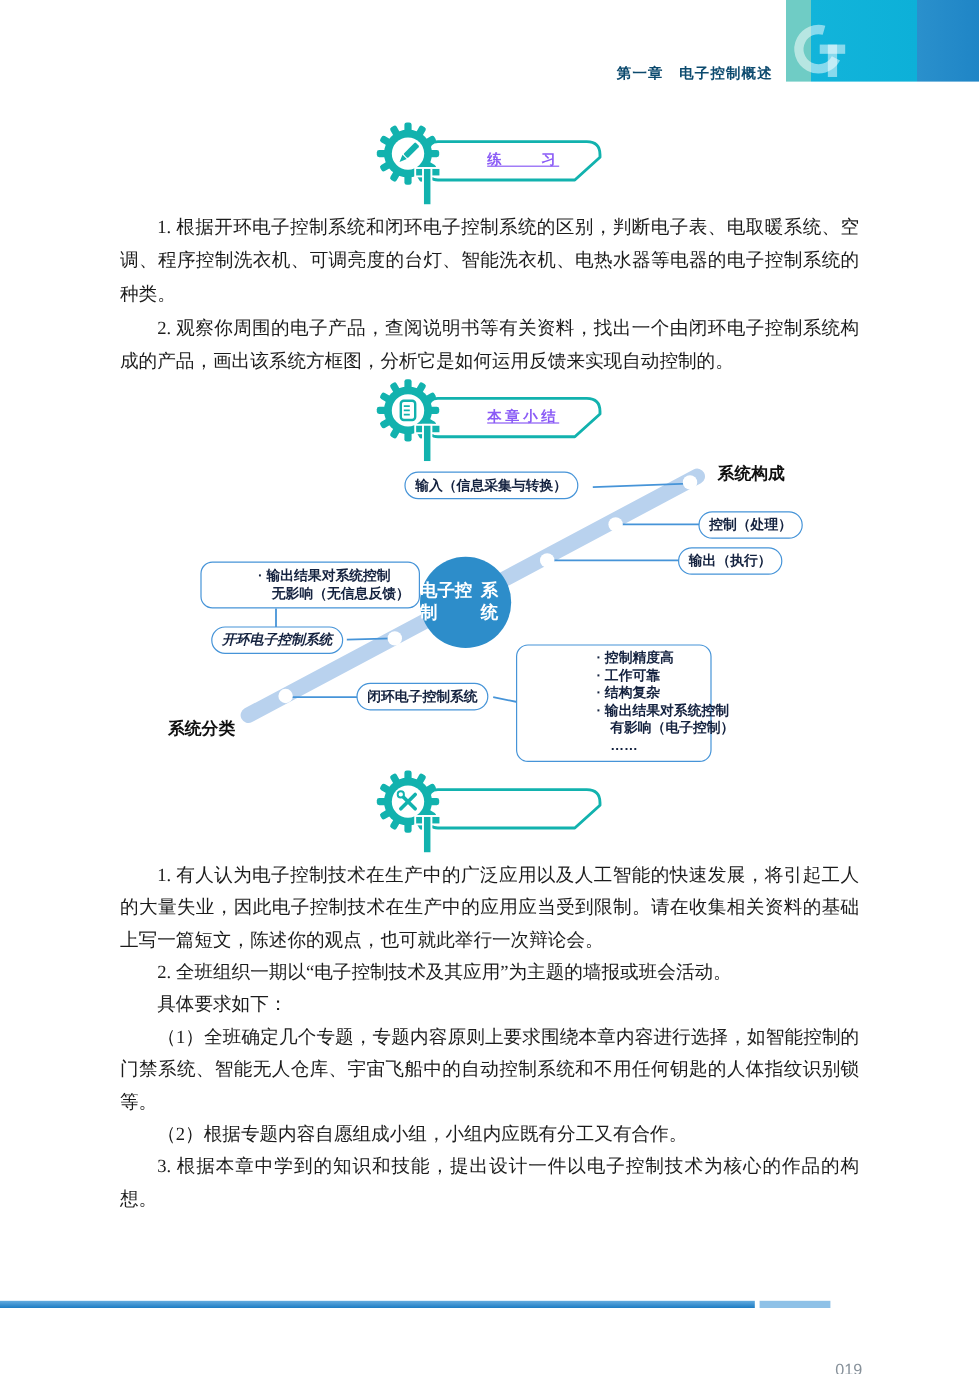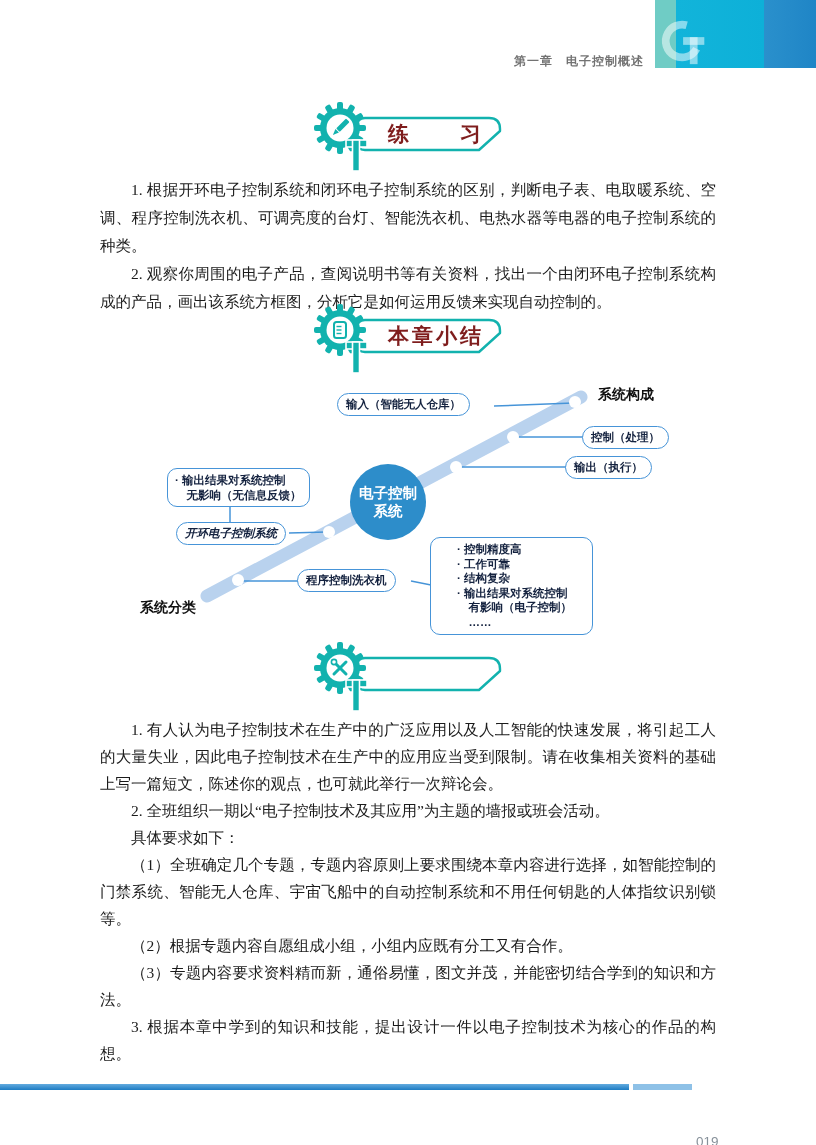--- a/index.html
+++ b/index.html
@@ -1,50 +1,50 @@
 <!DOCTYPE html>
 <html><head>
 <meta charset="utf-8">
 <style>
   html,body{margin:0;padding:0;background:#fff;}
   body{width:816px;height:1145px;position:relative;overflow:hidden;
        font-family:"Liberation Sans",sans-serif;}
 
   
   .chapter-label{position:absolute;top:53px;right:172px;font-size:12px;font-weight:bold;
-    color:#737373;letter-spacing:1px;text-align:center;}
+    color:#0c4a6e;letter-spacing:1px;text-align:center;}
   .corner-art{position:absolute;top:0;right:0;width:161px;height:68px;
     background:linear-gradient(90deg,#6fccc5 0,#6fccc5 13%,#12b4da 13%,#0db0d8 68%,#2a90cc 68%,#1f85c6 100%);}
   .corner-art svg{position:absolute;left:2px;top:14px;}
 
   
   .sec-banner{position:absolute;left:308px;width:210px;height:72px;}
   .plate{position:absolute;left:46px;top:16px;}
   .banner-label{position:absolute;left:46px;top:16px;width:150px;height:36px;line-height:35px;
-    text-align:center;padding-left:14px;box-sizing:border-box;font-weight:bold;font-size:21px;
-    color:#7f1d1d;letter-spacing:3px;}
+    text-align:center;padding-left:14px;box-sizing:border-box;font-weight:bold;font-size:12px;
+    color:#8b5cf6;letter-spacing:3px;text-decoration:underline;}
   .gearsvg{position:absolute;left:0;top:0;}
 
   
   .bodytext{position:absolute;left:100px;width:616px;color:#1b1b1b;
     font-family:"Liberation Serif","DejaVu Serif",serif;font-size:15.5px;text-align:justify;}
   .bodytext p{margin:0;text-indent:2em;}
   #ex-text{top:176px;line-height:28px;}
   #pr-text{top:716px;line-height:27px;}
 
   
   .diagram{position:absolute;left:0;top:385px;width:816px;height:258px;}
   .diagram svg.wires{position:absolute;left:0;top:0;}
   .pill{position:absolute;background:#fff;border:1.6px solid #4694d8;border-radius:13px;
     font-size:11.5px;font-weight:bold;color:#14223f;padding:3px 8px;white-space:nowrap;z-index:2;}
   .notebox{position:absolute;background:#fff;border:1.6px solid #4694d8;border-radius:10px;
     font-size:11.5px;font-weight:bold;color:#14223f;padding:4px 7px;z-index:2;}
-  .notebox div{line-height:14.6px;white-space:pre;}
+  .notebox div{line-height:14.6px;white-space:pre;margin-left:40px;}
   .center-circle{position:absolute;left:350px;top:79px;width:76px;height:76px;border-radius:50%;
-    background:#2d8dca;color:#fff;display:flex;flex-direction:column;align-items:center;
+    background:#2d8dca;color:#fff;display:flex;flex-direction:row;align-items:center;
     justify-content:center;font-weight:bold;font-size:14.5px;line-height:18px;z-index:2;}
   .branch-label{position:absolute;font-size:14px;font-weight:bold;color:#101010;z-index:2;}
 
   
   .footer-bar1{position:absolute;left:0;top:1084px;width:629px;height:6px;
     background:linear-gradient(180deg,#63abdf,#1d7cc3);}
   .footer-bar2{position:absolute;left:633px;top:1084px;width:59px;height:6px;background:#8ec1e7;}
   .page-num{position:absolute;left:696px;top:1134px;font-size:13.5px;color:#87919a;text-decoration:underline;}
 </style>
 </head>
@@ -93,21 +93,21 @@
       <rect x="44.5" y="40" width="7" height="31"></rect>
     </g>
   </svg>
 </div>
 
 <div class="bodytext" id="ex-text">
   <p>1. 根据开环电子控制系统和闭环电子控制系统的区别，判断电子表、电取暖系统、空调、程序控制洗衣机、可调亮度的台灯、智能洗衣机、电热水器等电器的电子控制系统的种类。</p>
   <p>2. 观察你周围的电子产品，查阅说明书等有关资料，找出一个由闭环电子控制系统构成的产品，画出该系统方框图，分析它是如何运用反馈来实现自动控制的。</p>
 </div>
 
-<div class="sec-banner" style="top:302px;">
+<div class="sec-banner" style="top:314px;">
   <svg class="plate" width="150" height="36" viewBox="0 0 150 36">
     <path d="M11 2 L135 2 Q146 2 146 13 L146 15 L125 34 L11 34 Q3 34 3 25 L3 11 Q3 2 11 2 Z" fill="#ffffff" stroke="#12b2ae" stroke-width="2.4" stroke-linejoin="round"></path>
   </svg>
   <span class="banner-label">本章小结</span>
   <svg class="gearsvg" width="64" height="78" viewBox="0 0 64 78">
     <g fill="#12b2ae">
       <rect x="29" y="2" width="6" height="12" rx="2" transform="rotate(0 32 28)"></rect>
       <rect x="29" y="2" width="6" height="12" rx="2" transform="rotate(30 32 28)"></rect>
       <rect x="29" y="2" width="6" height="12" rx="2" transform="rotate(60 32 28)"></rect>
       <rect x="29" y="2" width="6" height="12" rx="2" transform="rotate(90 32 28)"></rect>
@@ -154,31 +154,31 @@
       <circle cx="513" cy="52" r="6"></circle>
       <circle cx="456" cy="82" r="6"></circle>
       <circle cx="329" cy="147" r="6"></circle>
       <circle cx="238" cy="195" r="6"></circle>
     </g>
   </svg>
 
   <div class="branch-label" style="left:598px;top:1px;">系统构成</div>
   <div class="branch-label" style="left:140px;top:214px;">系统分类</div>
 
-  <div class="pill" style="left:337px;top:8px;">输入（智能无人仓库）</div>
+  <div class="pill" style="left:337px;top:8px;">输入（信息采集与转换）</div>
   <div class="pill" style="left:582px;top:41px;text-align:right;">控制（处理）</div>
   <div class="pill" style="left:565px;top:71px;">输出（执行）</div>
 
   <div class="notebox" style="left:167px;top:83px;">
     <div>· 输出结果对系统控制</div>
     <div>　无影响（无信息反馈）</div>
   </div>
 
   <div class="pill" style="left:176px;top:137px;font-style:italic;">开环电子控制系统</div>
-  <div class="pill" style="left:297px;top:184px;">程序控制洗衣机</div>
+  <div class="pill" style="left:297px;top:184px;">闭环电子控制系统</div>
 
   <div class="notebox" style="left:430px;top:152px;width:128px;padding-left:26px;">
     <div>· 控制精度高</div>
     <div>· 工作可靠</div>
     <div>· 结构复杂</div>
     <div>· 输出结果对系统控制</div>
     <div>　有影响（电子控制）</div>
     <div>　……</div>
   </div>
 
@@ -220,19 +220,18 @@
     </g>
   </svg>
 </div>
 
 <div class="bodytext" id="pr-text">
   <p>1. 有人认为电子控制技术在生产中的广泛应用以及人工智能的快速发展，将引起工人的大量失业，因此电子控制技术在生产中的应用应当受到限制。请在收集相关资料的基础上写一篇短文，陈述你的观点，也可就此举行一次辩论会。</p>
   <p>2. 全班组织一期以“电子控制技术及其应用”为主题的墙报或班会活动。</p>
   <p>具体要求如下：</p>
   <p>（1）全班确定几个专题，专题内容原则上要求围绕本章内容进行选择，如智能控制的门禁系统、智能无人仓库、宇宙飞船中的自动控制系统和不用任何钥匙的人体指纹识别锁等。</p>
   <p>（2）根据专题内容自愿组成小组，小组内应既有分工又有合作。</p>
-  <p>（3）专题内容要求资料精而新，通俗易懂，图文并茂，并能密切结合学到的知识和方法。</p>
   <p>3. 根据本章中学到的知识和技能，提出设计一件以电子控制技术为核心的作品的构想。</p>
 </div>
 
 <div class="footer-bar1"></div>
 <div class="footer-bar2"></div>
 <div class="page-num">019</div>
 
 </body></html>

